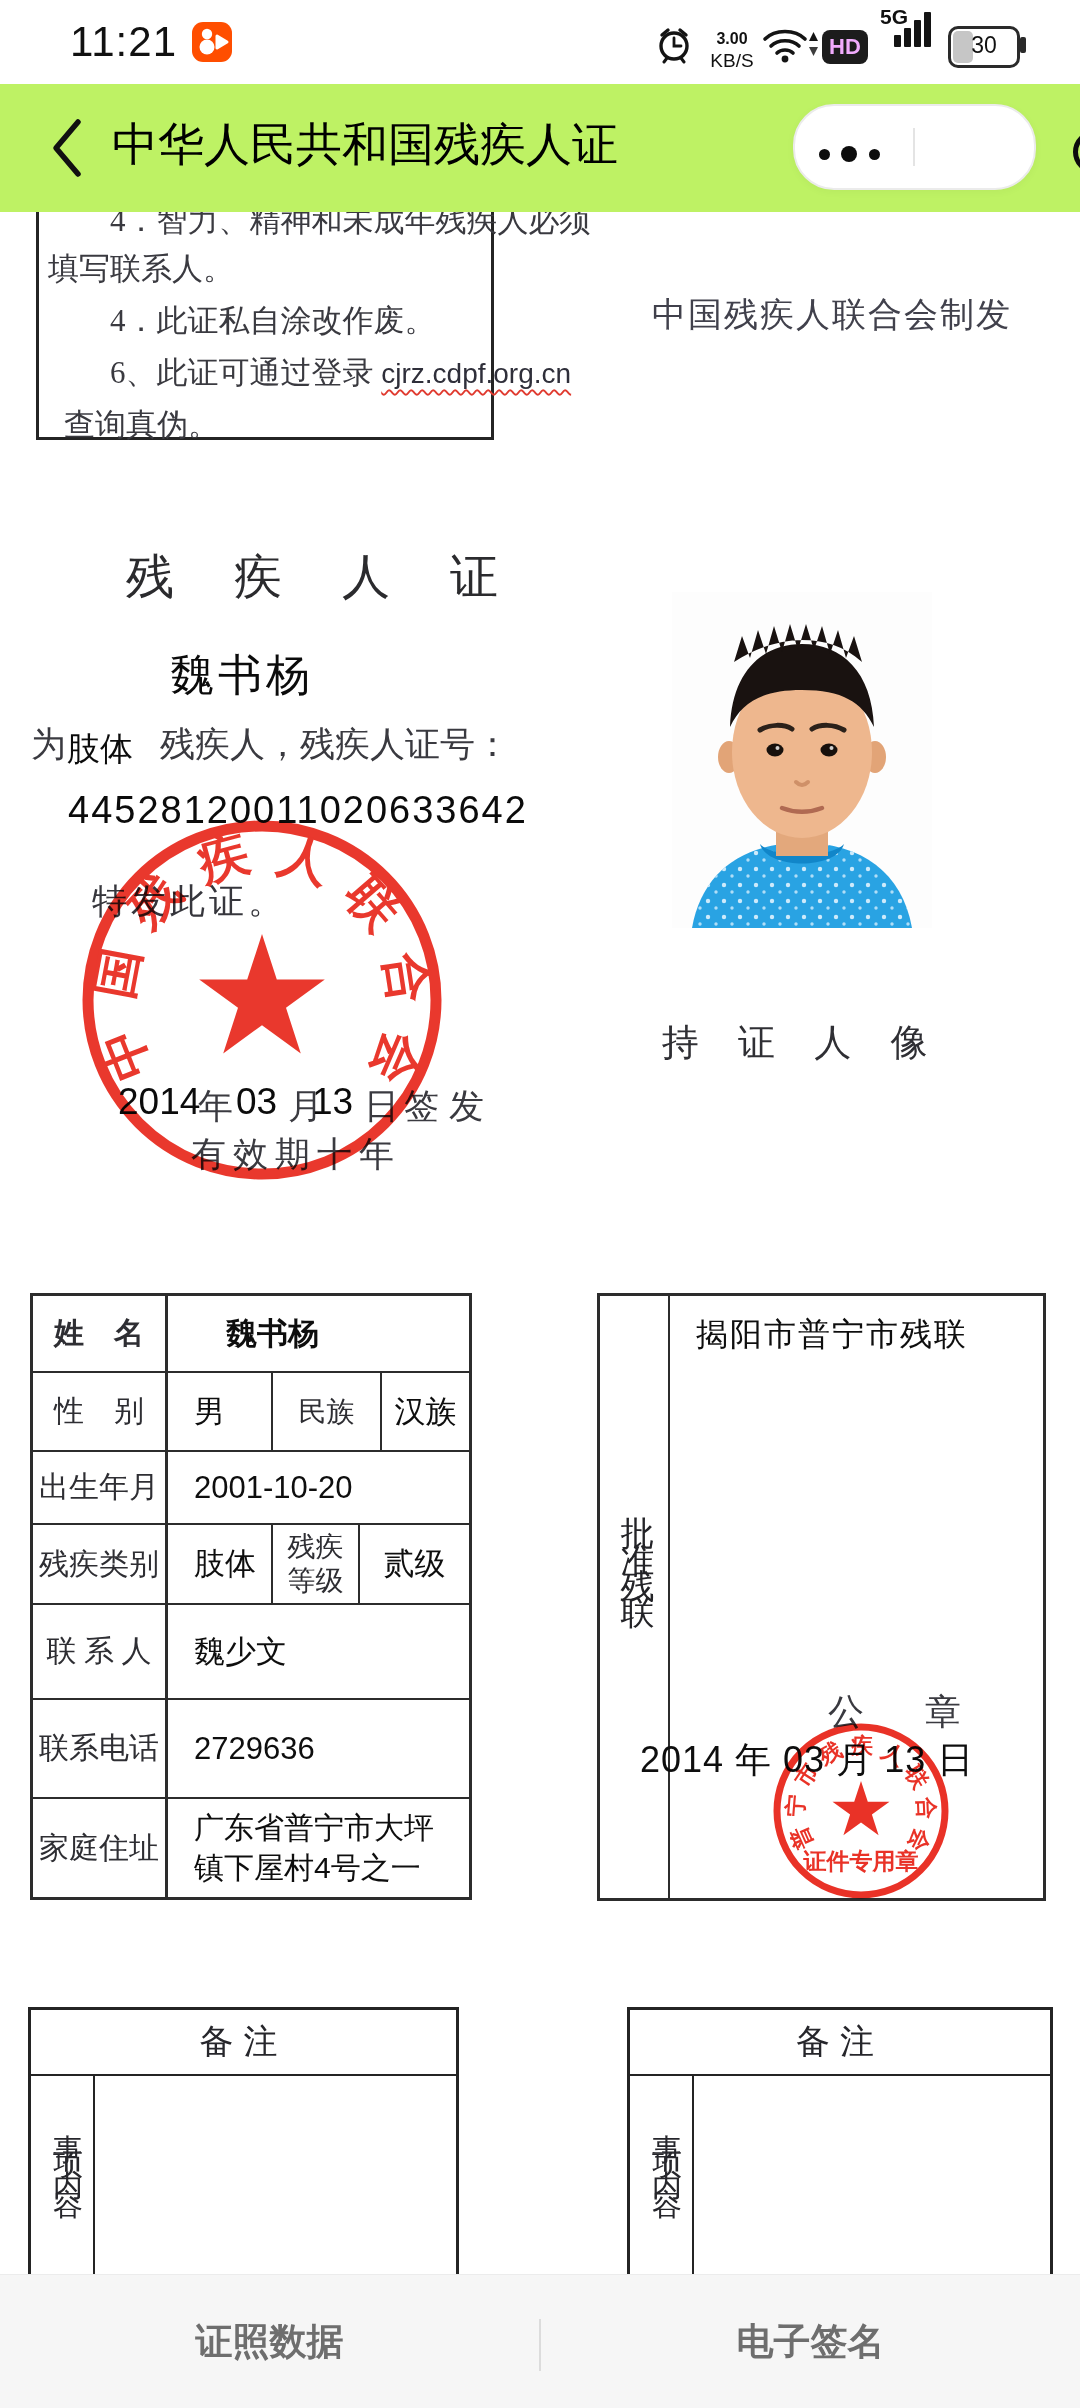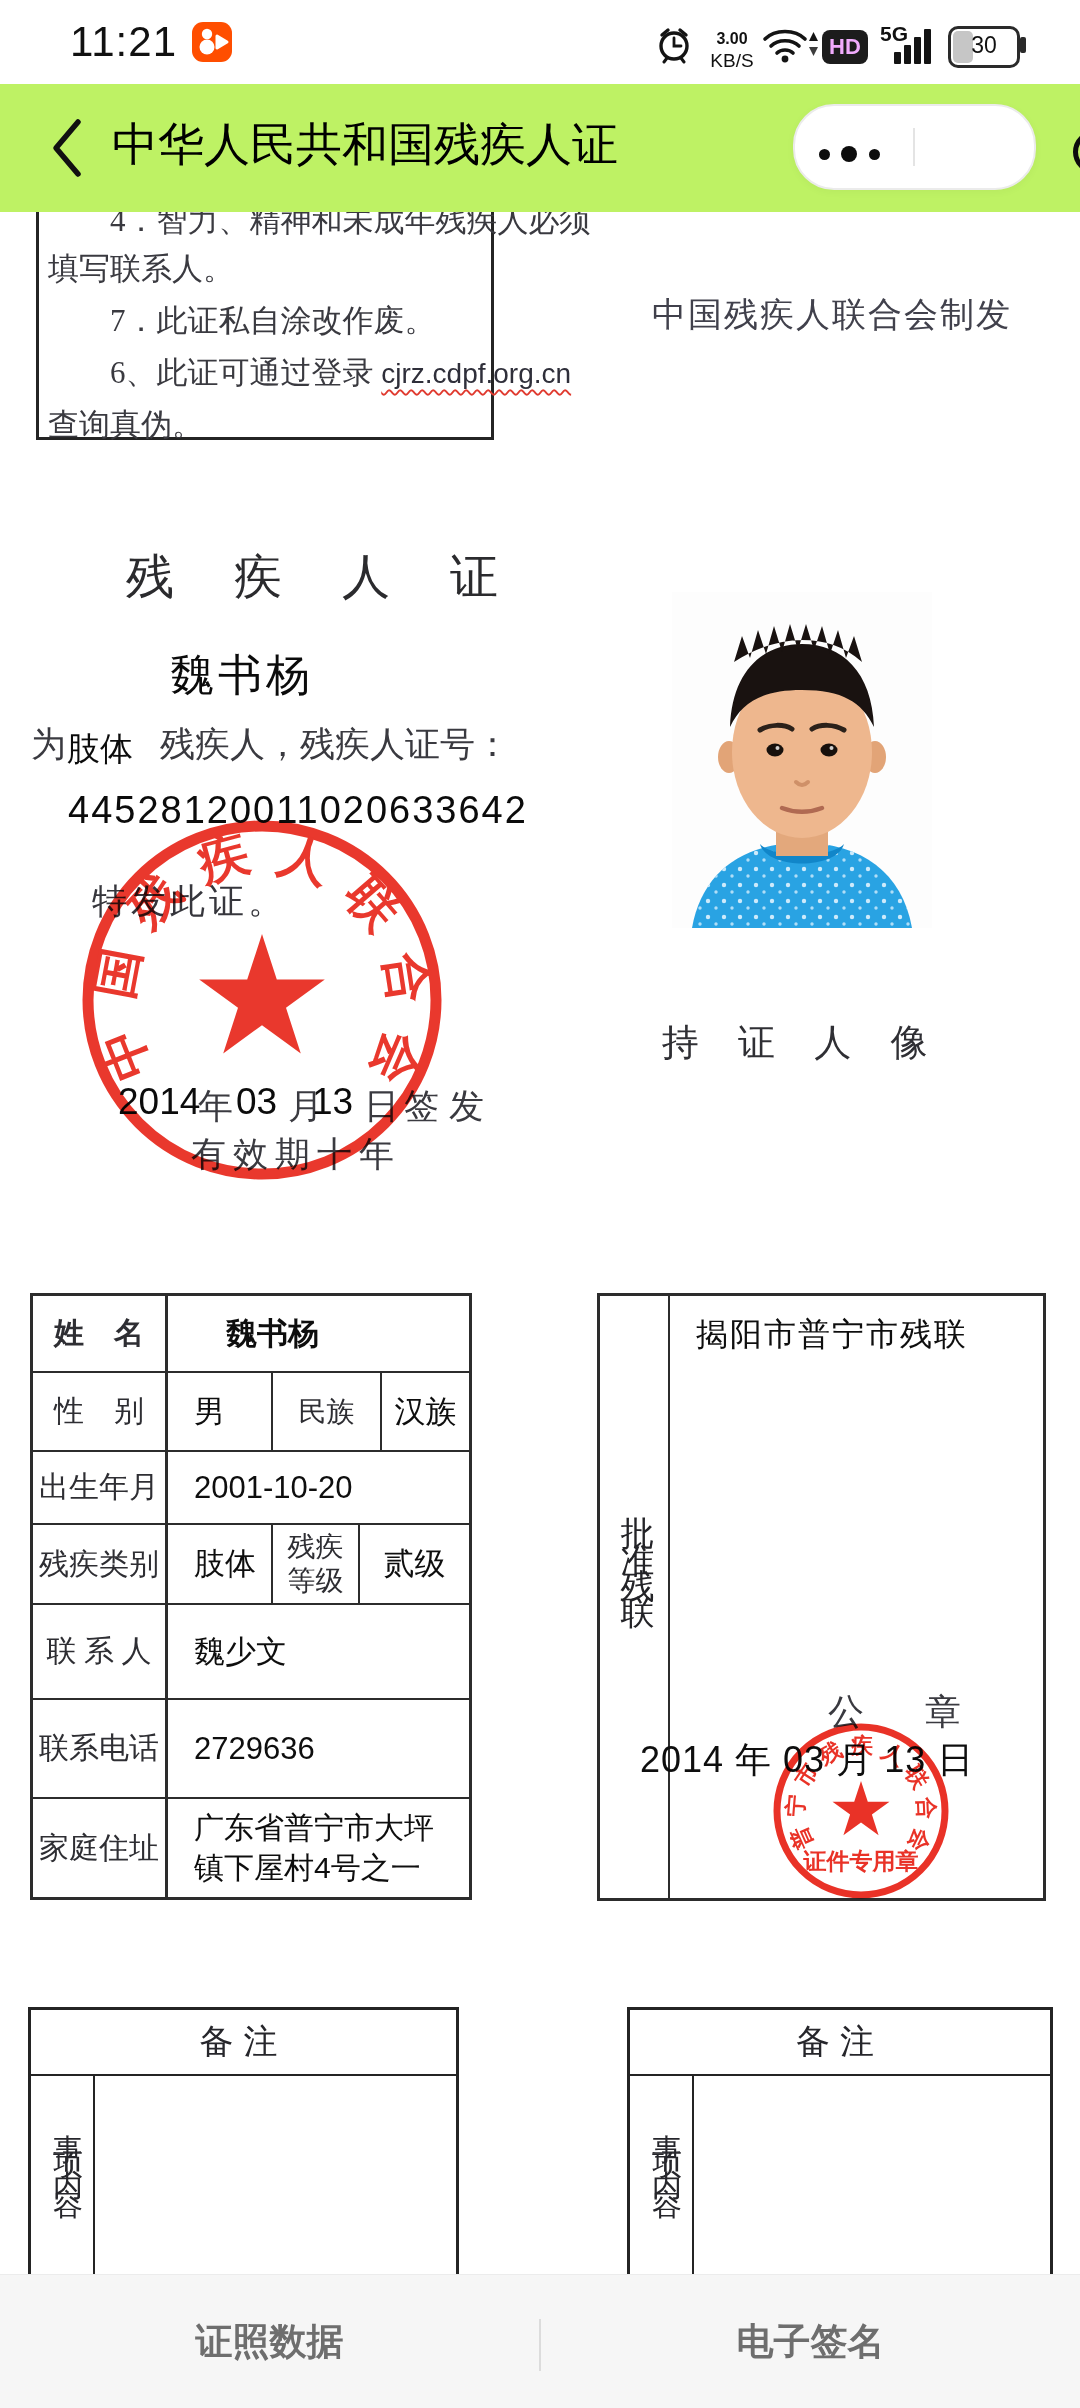--- a/index.html
+++ b/index.html
@@ -12,21 +12,21 @@
   .status-bar{left:0;top:0;width:1080px;height:84px;background:#fff;}
   .time{left:70px;top:18px;font-size:42px;font-weight:500;letter-spacing:1px;}
   .ks-icon{left:192px;top:22px;}
   .alarm{left:656px;top:26px;}
   .speed{left:698px;top:28px;width:68px;text-align:center;line-height:22px;}
   .speed .v{font-size:16px;font-weight:600;}
   .speed .u{font-size:19px;font-weight:500;}
   .wifi{left:762px;top:26px;}
   .hd{left:822px;top:30px;width:46px;height:34px;background:#1c1c1c;border-radius:8px;
       color:#f0abfc;font-size:22px;font-weight:700;text-align:center;line-height:34px;}
-  .sig{left:880px;top:22px;width:54px;height:44px;}
+  .sig{left:880px;top:5px;width:54px;height:44px;}
   .sig .g5{position:absolute;left:0;top:0;font-size:21px;font-weight:700;}
   .sig .bar{position:absolute;bottom:2px;background:#141414;width:7px;border-radius:1px;}
   .batt{left:948px;top:26px;width:66px;height:36px;border:3px solid #2a2a2a;border-radius:10px;background:#fff;}
   .batt .fill{position:absolute;left:2px;top:2px;bottom:2px;width:20px;background:#c6c6c6;border-radius:5px;}
   .batt .pct{position:absolute;left:0;top:0;width:100%;height:100%;text-align:center;line-height:32px;font-size:23px;color:#111;}
   .batt .nub{position:absolute;right:-9px;top:8px;width:6px;height:16px;background:#2a2a2a;border-radius:2px;}
 
   
   .nav-bar{left:0;top:84px;width:1080px;height:128px;background:#bef264;padding-left:37px;}
   .back{left:40px;top:28px;width:56px;height:72px;cursor:pointer;}
@@ -168,25 +168,25 @@
         <div class="ring"></div>
       </div>
     </div>
   </div>
 
   <div class="abs content">
 
     <div class="abs notes-box"></div>
     <div class="abs nline doc-serif" style="left:110px;top:-12px;">4．智力、精神和未成年残疾人必须</div>
     <div class="abs nline doc-serif" style="left:48px;top:36px;">填写联系人。</div>
-    <div class="abs nline doc-serif" style="left:110px;top:88px;">7．此证私自涂改作废。</div>
+    <div class="abs nline doc-serif" style="left:110px;top:88px;">4．此证私自涂改作废。</div>
     <div class="abs nline doc-serif" style="left:110px;top:140px;">
       <span>6、此证可通过登录 </span><span class="nlink sans" style="font-size:28px;text-align:center;">cjrz.cdpf.org.cn</span>
     </div>
-    <div class="abs nline doc-serif" style="left:48px;top:192px;">查询真伪。</div>
+    <div class="abs nline doc-serif" style="left:64px;top:192px;">查询真伪。</div>
 
     <div class="abs issuer doc-serif">中国残疾人联合会制发</div>
 
     <div class="abs cert-title doc-serif">残 疾 人 证</div>
     <div class="abs holder-name sans">魏书杨</div>
 
     <div class="abs stmt doc-serif" style="left:31px;">为</div>
     <div class="abs sans" style="left:67px;top:515px;font-size:33px;color:#0b0b0b;">肢体</div>
     <div class="abs stmt doc-serif" style="left:160px;">残疾人，残疾人证号：</div>
 

